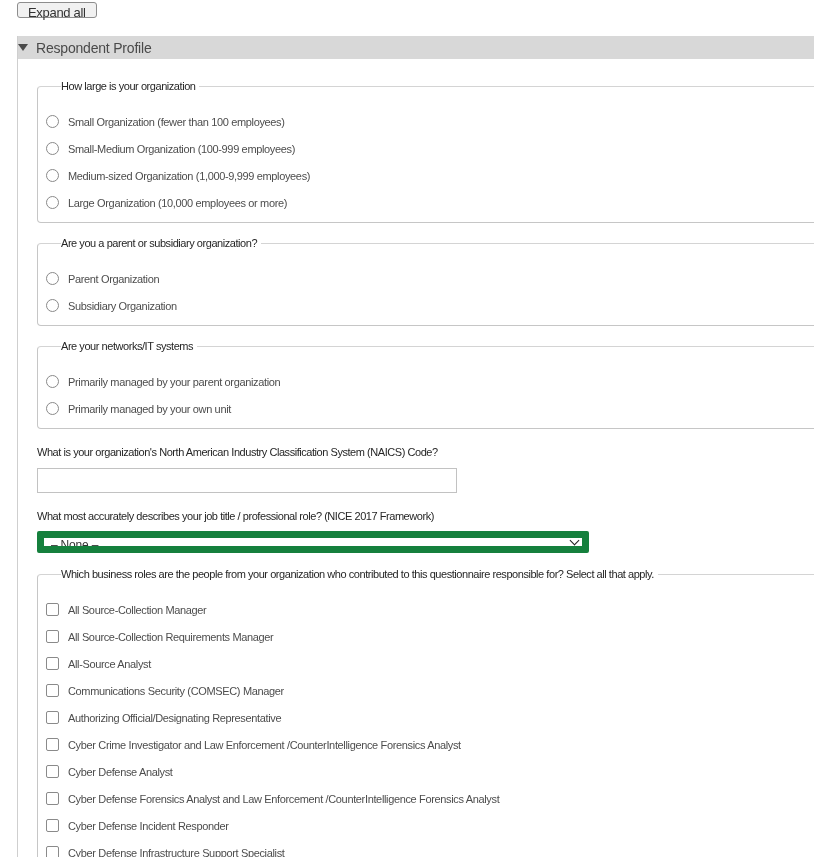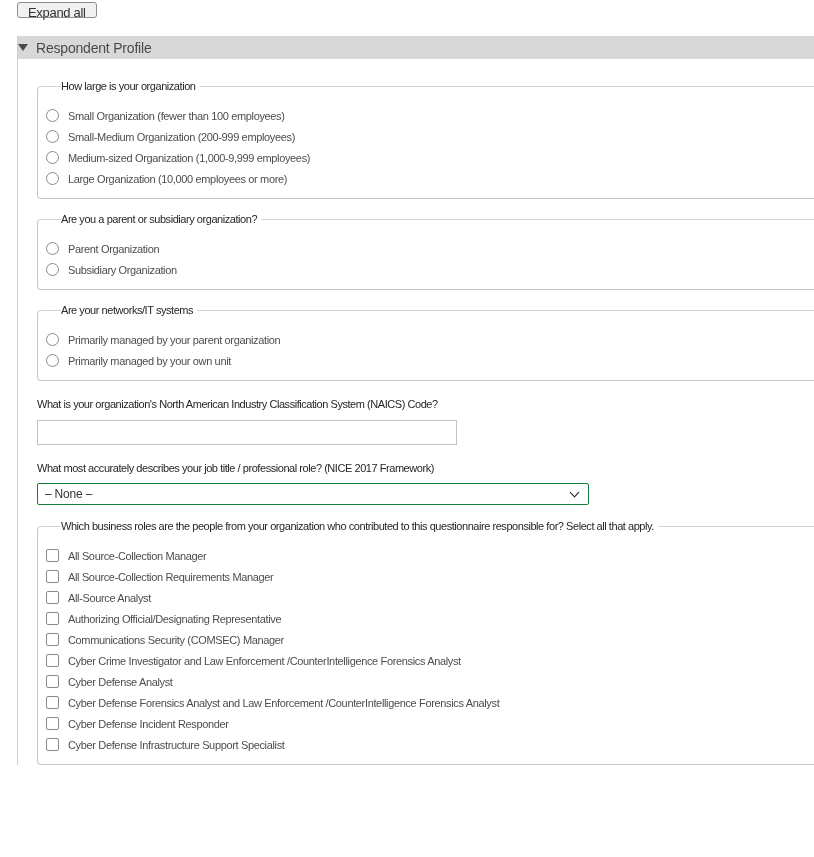--- a/index.html
+++ b/index.html
@@ -63,21 +63,21 @@
     font-size: 11px;
     font-weight: normal;
     letter-spacing: -0.45px;
     color: #262626;
     padding: 0 4px 0 0;
     margin-left: 16px;
   }
   .opt-row {
     display: flex;
     align-items: center;
-    margin-top: 8px;
+    margin-top: 14px;
     cursor: pointer;
     width: fit-content;
   }
   .opt-row input {
     appearance: none;
     -webkit-appearance: none;
     width: 13px; height: 13px;
     border: 1px solid #8a8a8a;
     background: #fff;
     margin: 0 9px 0 1px;
@@ -111,21 +111,21 @@
     font-family: "Liberation Sans", sans-serif;
     font-size: 12px;
     color: #333;
     padding: 0 6px;
   }
   .select-wrap { position: relative; margin-top: 9px; width: 552px; }
   .job-select {
     appearance: none;
     -webkit-appearance: none;
     width: 552px; height: 22px;
-    border: 1px solid #15803d;
+    border: 7px solid #15803d;
     border-radius: 2px;
     background: #fff;
     font-family: "Liberation Sans", sans-serif;
     font-size: 12px;
     letter-spacing: -0.2px;
     color: #333;
     padding: 0 24px 0 7px;
     cursor: pointer;
   }
   .chevron-icon {
@@ -155,21 +155,21 @@
     <div class="panel-body">
 
       <fieldset class="qgroup">
         <legend>How large is your organization</legend>
         <label class="opt-row">
           <input type="radio" name="org_size" style="">
           <span class="opt-label">Small Organization (fewer than 100 employees)</span>
         </label>
         <label class="opt-row">
           <input type="radio" name="org_size" style="">
-          <span class="opt-label">Small-Medium Organization (200-999 employees)</span>
+          <span class="opt-label">Small-Medium Organization (100-999 employees)</span>
         </label>
         <label class="opt-row">
           <input type="radio" name="org_size" style="">
           <span class="opt-label">Medium-sized Organization (1,000-9,999 employees)</span>
         </label>
         <label class="opt-row">
           <input type="radio" name="org_size" style="">
           <span class="opt-label">Large Organization (10,000 employees or more)</span>
         </label>
       </fieldset>
@@ -222,25 +222,25 @@
         <label class="opt-row">
           <input type="checkbox" style="">
           <span class="opt-label">All Source-Collection Requirements Manager</span>
         </label>
         <label class="opt-row">
           <input type="checkbox" style="">
           <span class="opt-label">All-Source Analyst</span>
         </label>
         <label class="opt-row">
           <input type="checkbox" style="">
+          <span class="opt-label">Communications Security (COMSEC) Manager</span>
+        </label>
+        <label class="opt-row">
+          <input type="checkbox" style="">
           <span class="opt-label">Authorizing Official/Designating Representative</span>
-        </label>
-        <label class="opt-row">
-          <input type="checkbox" style="">
-          <span class="opt-label">Communications Security (COMSEC) Manager</span>
         </label>
         <label class="opt-row">
           <input type="checkbox" style="">
           <span class="opt-label">Cyber Crime Investigator and Law Enforcement /CounterIntelligence Forensics Analyst</span>
         </label>
         <label class="opt-row">
           <input type="checkbox" style="">
           <span class="opt-label">Cyber Defense Analyst</span>
         </label>
         <label class="opt-row">

